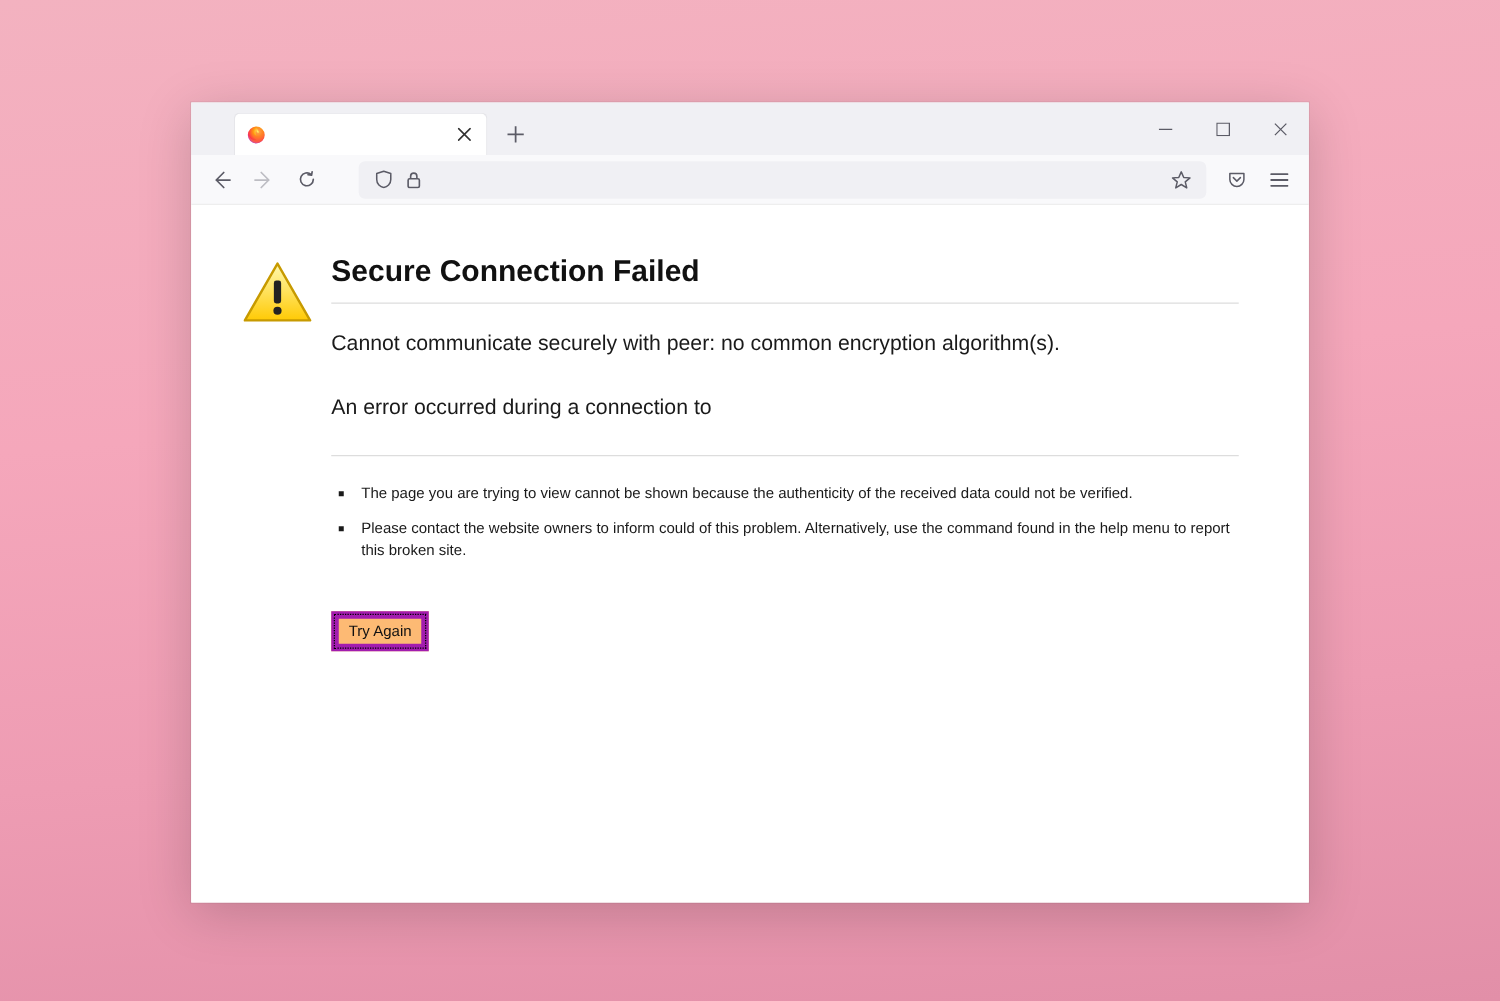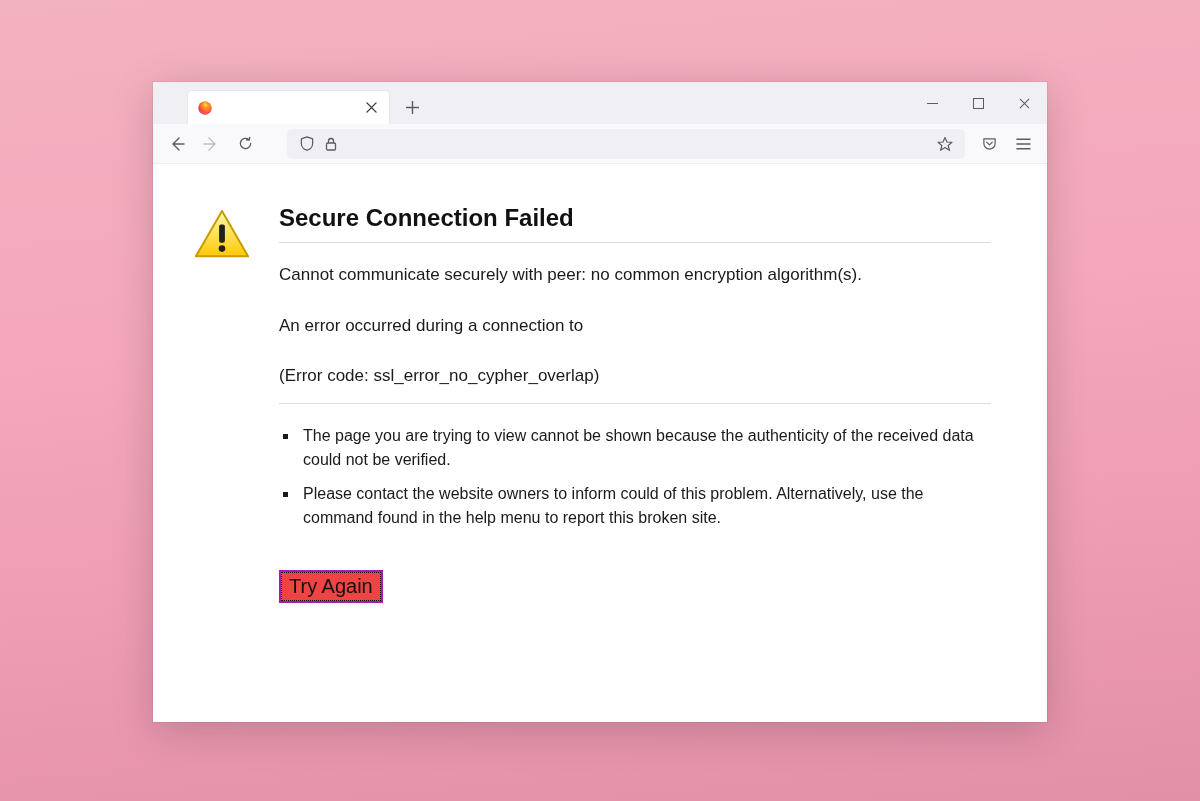--- a/index.html
+++ b/index.html
@@ -91,21 +91,21 @@
     flex:1; border:none; background:transparent; outline:none;
     font-size: 13px; color:#333;
   }
   .content {
     flex: 1;
     background: #fff;
     padding: 40px 56px 40px 40px;
     overflow: auto;
   }
   .err-wrap {
-    display:flex; gap: 28px;
+    display:flex; gap: 14px;
     align-items:flex-start;
   }
   .warn-icon { width: 58px; flex-shrink:0; margin-top:4px; }
   .err-body { flex:1; }
   h1.err-title {
     font-size: 24px;
     font-weight: 700;
     color: #111;
     padding-bottom: 10px;
     border-bottom: 1px solid #ddd;
@@ -117,31 +117,31 @@
     line-height: 1.45;
     margin-bottom: 26px;
   }
   .divider { border-bottom: 1px solid #ddd; margin: 8px 0 20px 0; }
   ul.err-list {
     list-style: square;
     padding-left: 20px;
     margin-bottom: 40px;
   }
   ul.err-list li {
-    font-size: 16px;
+    font-size: 12px;
     color: #1a1a1a;
     line-height: 1.5;
     margin-bottom: 10px;
     padding-left: 4px;
   }
   .try-again {
-    font-size: 20px;
+    font-size: 12px;
     padding: 3px 8px;
-    background: #ef4444;
-    border: 2px solid #a21caf;
+    background: #fdba74;
+    border: 6px solid #a21caf;
     outline: 1px dotted #000;
     outline-offset: -3px;
     cursor: pointer;
     color:#111;
   }
 </style>
 </head>
 <body>
 
 <div class="window">
@@ -254,21 +254,20 @@
           </defs>
           <path d="M30 3 L57 50 H3 Z" fill="url(#wg)" stroke="#c79a00" stroke-width="2" stroke-linejoin="round"></path>
           <rect x="27" y="17" width="6" height="19" rx="2" fill="#222"></rect>
           <circle cx="30" cy="42" r="3.4" fill="#222"></circle>
         </svg>
       </div>
       <div class="err-body">
         <h1 class="err-title">Secure Connection Failed</h1>
         <p class="err-para">Cannot communicate securely with peer: no common encryption algorithm(s).</p>
         <p class="err-para">An error occurred during a connection to</p>
-        <p class="err-para" style="margin-bottom:14px">(Error code: ssl_error_no_cypher_overlap)</p>
         <div class="divider"></div>
         <ul class="err-list">
           <li>The page you are trying to view cannot be shown because the authenticity of the received data could not be verified.</li>
           <li>Please contact the website owners to inform could of this problem. Alternatively, use the command found in the help menu to report this broken site.</li>
         </ul>
         <button class="try-again">Try Again</button>
       </div>
     </div>
   </div>
 

